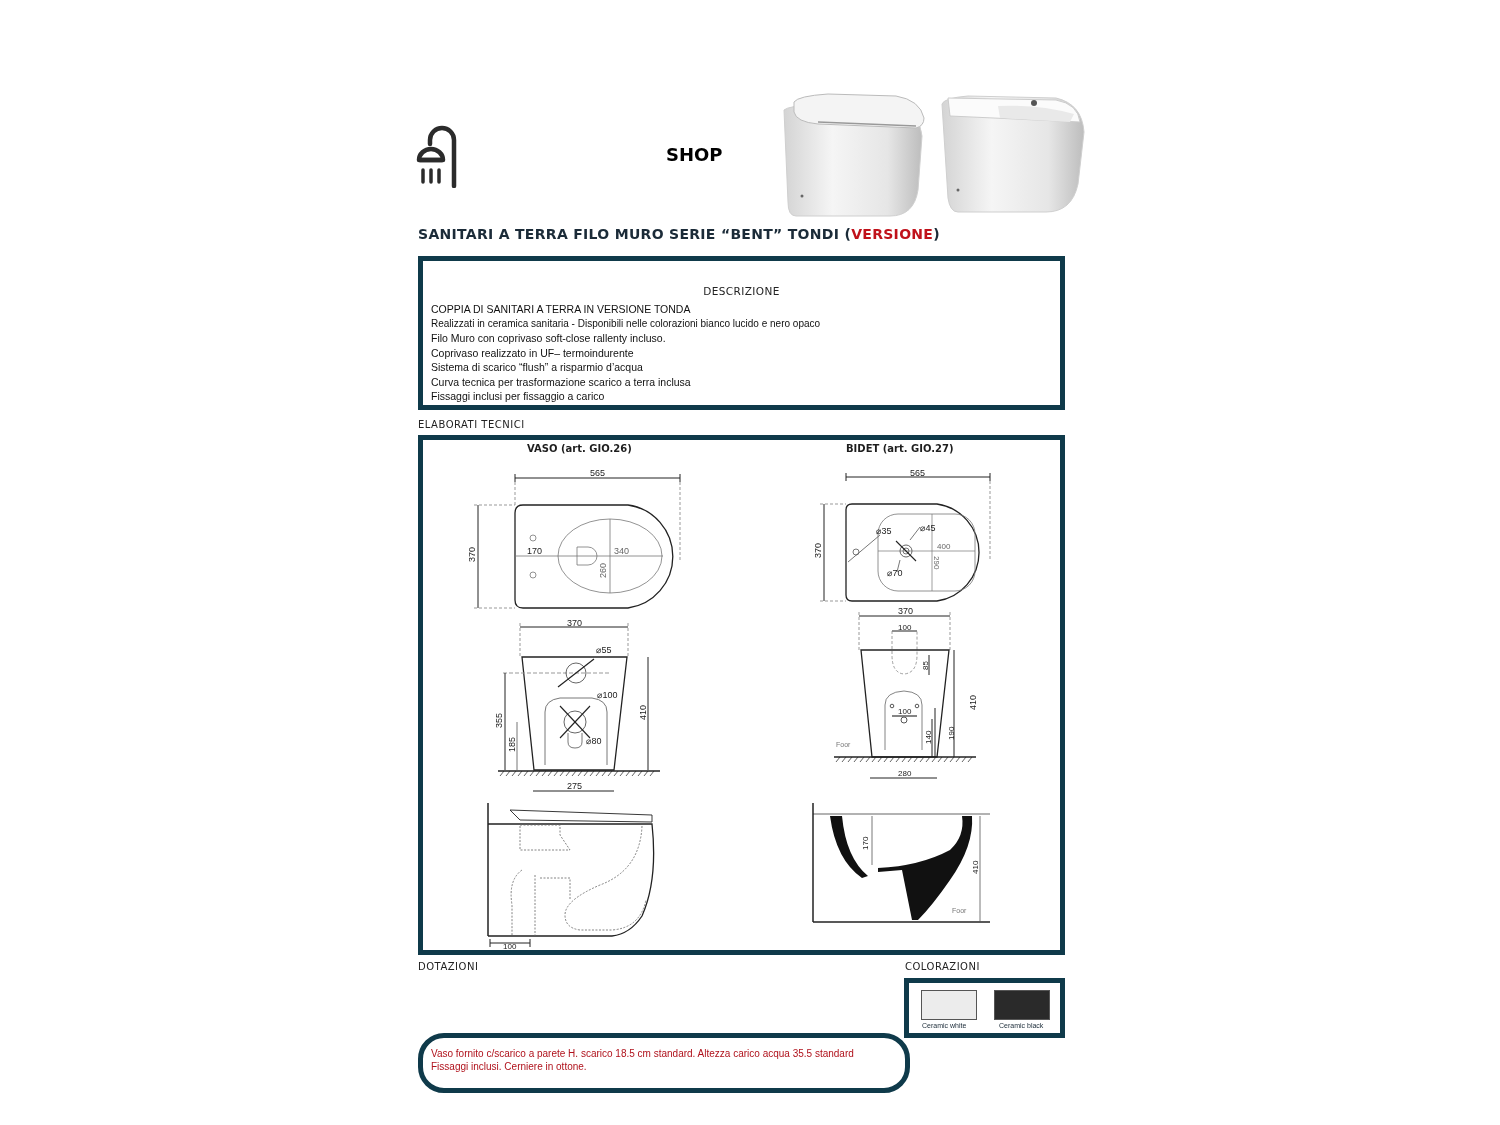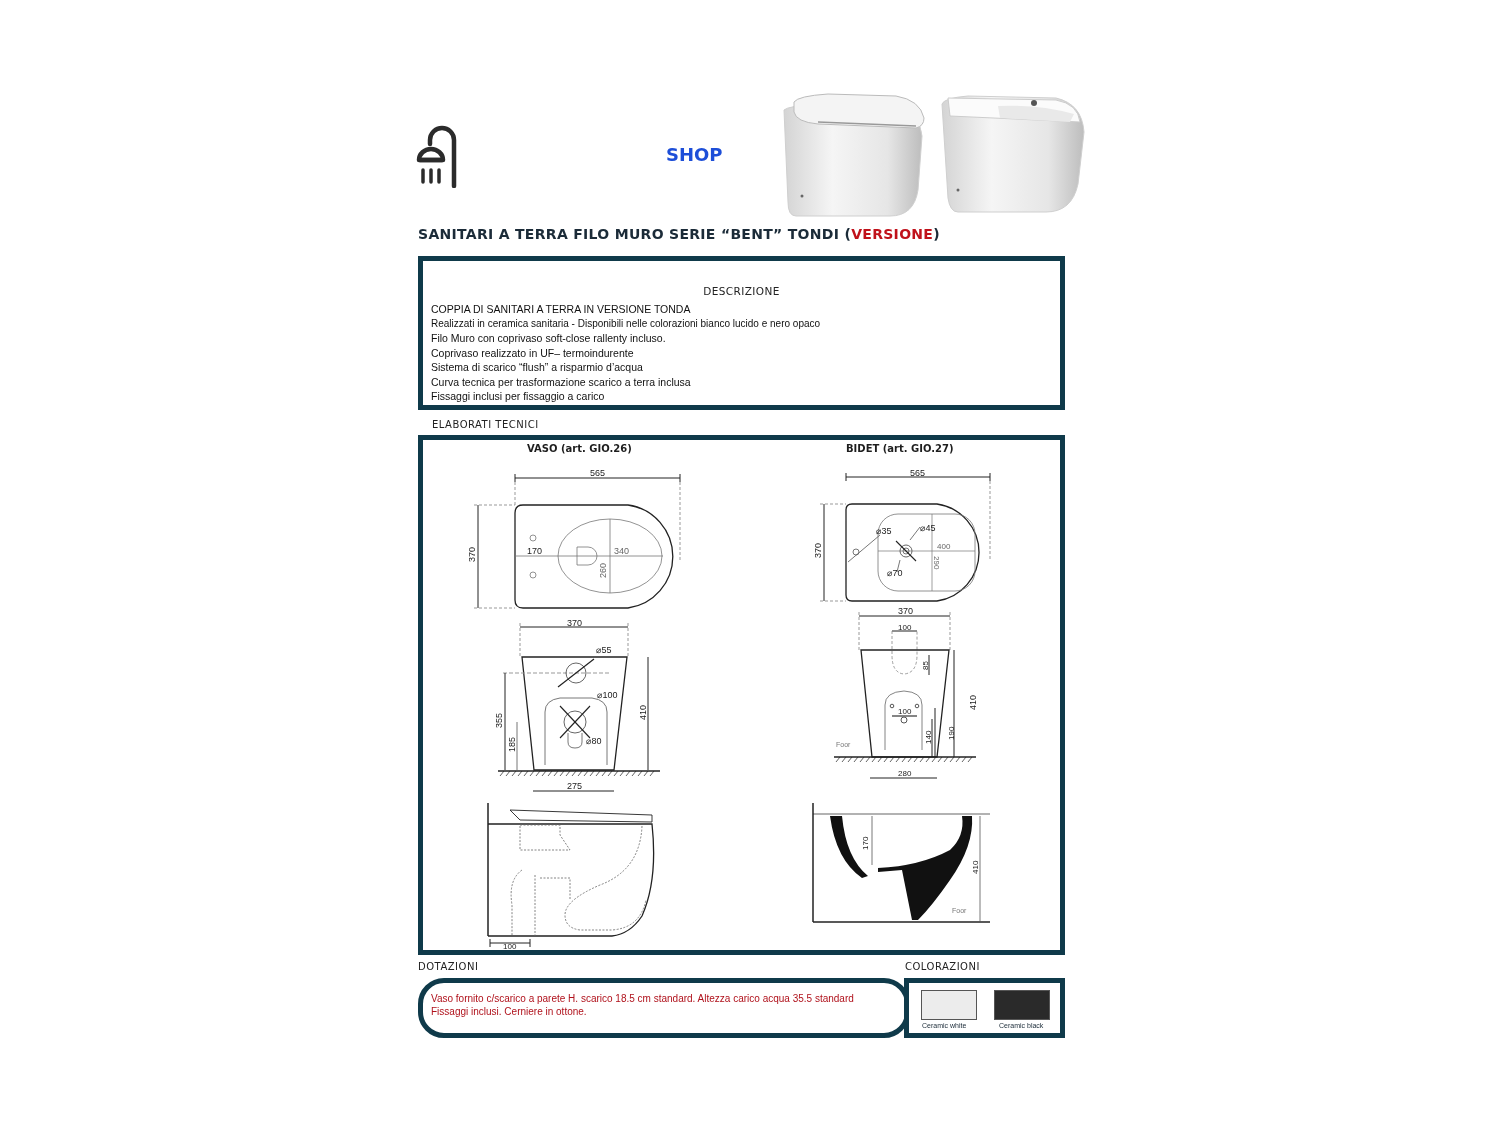--- a/index.html
+++ b/index.html
@@ -3,49 +3,49 @@
 <meta charset="utf-8">
 <style>
   html, body { margin: 0; padding: 0; background: #ffffff; }
   body { width: 1500px; height: 1125px; position: relative; overflow: hidden; font-family: "Liberation Sans", sans-serif; color: #222; }
   .abs { position: absolute; }
 
   
   .logo { left: 416px; top: 122px; width: 330px; height: 66px; }
   .logo-icon { position: absolute; left: 0; top: 0; width: 54px; height: 66px; }
   .logo-text { position: absolute; left: 64px; top: 8px; font-family: "DejaVu Sans", sans-serif; font-weight: bold; font-size: 44px; letter-spacing: 1px; color: #2b2b2b; line-height: 56px; }
-  .logo-shop { position: absolute; left: 250px; top: 22px; font-family: "DejaVu Sans", sans-serif; font-size: 18px; color: #1d4ed8; font-weight: bold; }
+  .logo-shop { position: absolute; left: 250px; top: 22px; font-family: "DejaVu Sans", sans-serif; font-size: 18px; color: #000000; font-weight: bold; }
 
   .product-photo { top: 92px; }
   .photo-wc { left: 778px; width: 150px; height: 128px; }
   .photo-bidet { left: 938px; width: 148px; height: 124px; }
 
   .title { left: 418px; top: 226px; font-family: "DejaVu Sans", sans-serif; font-size: 14px; font-weight: bold; color: #1b2b38; letter-spacing: 0.3px; white-space: nowrap; }
   .title .red { color: #c0111a; }
 
   
   .frame { border: 5px solid #0f3a4a; box-sizing: border-box; background: #fff; }
   .desc-box { left: 418px; top: 256px; width: 647px; height: 154px; }
   .desc-head { position: absolute; left: 0; right: 0; top: 24px; text-align: center; font-family: "DejaVu Sans", sans-serif; font-size: 10.5px; letter-spacing: 0.4px; color: #222; }
   .desc-list { position: absolute; left: 8px; top: 41px; margin: 0; padding: 0; list-style: none; font-family: "Liberation Sans", sans-serif; font-size: 10.5px; line-height: 14.5px; color: #111; }
   .desc-list li.small { font-size: 10px; }
 
   .section-label { font-family: "DejaVu Sans", sans-serif; font-size: 10px; letter-spacing: 0.5px; color: #222; }
-  .lbl-elab { left: 418px; top: 419px; margin-left: 14px; }
+  .lbl-elab { left: 418px; top: 419px; }
   .lbl-dot { left: 418px; top: 961px; }
   .lbl-col { left: 905px; top: 961px; }
 
   .tech-box { left: 418px; top: 435px; width: 647px; height: 520px; }
   .drawing-title { font-family: "DejaVu Sans", sans-serif; font-weight: bold; font-size: 10px; color: #1e1e1e; white-space: nowrap; }
   .vaso-title { left: 527px; top: 443px; }
   .bidet-title { left: 846px; top: 443px; }
   .drawings { left: 0; top: 0; width: 1500px; height: 1125px; pointer-events: none; }
   .unit { left: 1035px; top: 938px; font-family: "DejaVu Sans", sans-serif; font-size: 10px; color: #c0111a; font-weight: bold; margin-top: 40px; }
 
-  .dot-box { left: 418px; top: 978px; width: 492px; height: 60px; border-radius: 26px; }
+  .dot-box { left: 418px; top: 1033px; width: 492px; height: 60px; border-radius: 26px; }
   .dot-text { position: absolute; left: 8px; top: 9px; font-family: "Liberation Sans", sans-serif; font-size: 10px; line-height: 13px; color: #b0121c; }
 
   .col-box { left: 904px; top: 978px; width: 161px; height: 60px; }
   .swatch { position: absolute; top: 7px; width: 56px; height: 30px; box-sizing: border-box; border: 1px solid #555; }
   .sw-white { left: 12px; background: #ececec; }
   .sw-black { left: 85px; background: #2a2a2a; }
   .sw-label { position: absolute; top: 39px; font-family: "Liberation Sans", sans-serif; font-size: 7px; color: #1b2b38; white-space: nowrap; }
   .swl-white { left: 13px; }
   .swl-black { left: 90px; }
 

